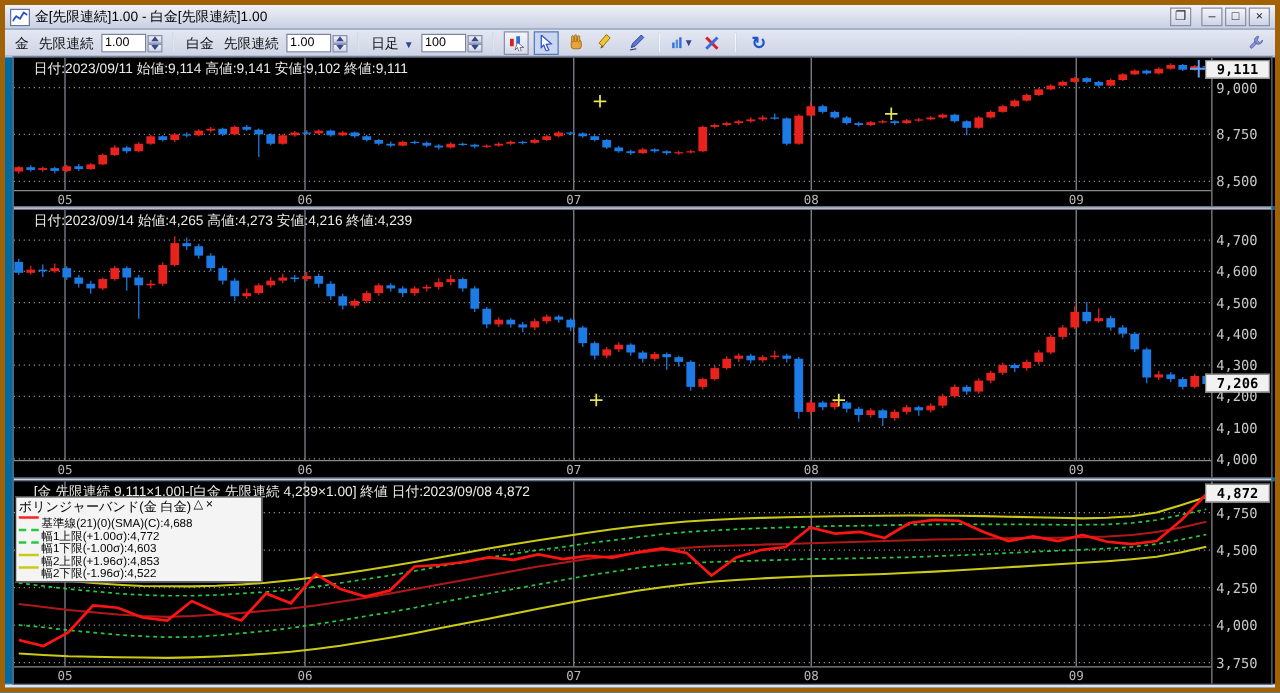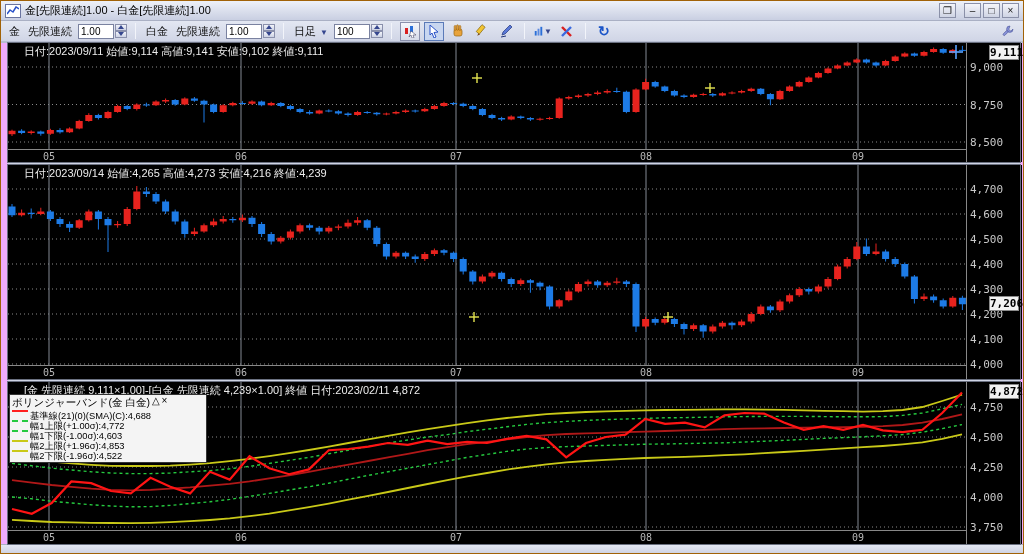--- a/index.html
+++ b/index.html
@@ -1,32 +1,32 @@
 <!DOCTYPE html>
 <html><head>
 <meta charset="utf-8">
 <style>
   html,body{margin:0;padding:0;background:#9aa0b4;}
   *{box-sizing:border-box;}
-  .window{position:relative;width:1024px;height:554px;background:#f0abfc;
-    border:1px solid #a16207;font-family:"Liberation Sans",sans-serif;overflow:hidden;}
+  .window{position:relative;width:1024px;height:554px;background:#0369a1;
+    border:4px solid #a16207;font-family:"Liberation Sans",sans-serif;overflow:hidden;}
   
   .titlebar{height:20px;display:flex;align-items:center;padding:0 4px;
     background:linear-gradient(#eef1f8,#c9cfe2);border-bottom:1px solid #aab0c4;}
   .titlebar .appicon{width:16px;height:14px;background:#fff;border:1px solid #6a74a0;
     margin-right:4px;display:flex;align-items:center;justify-content:center;}
   .titlebar .title{font-size:11px;color:#000;flex:1;white-space:nowrap;overflow:hidden;}
   .winbtn{width:17px;height:15px;margin-left:2px;font-size:10px;line-height:13px;text-align:center;
     background:linear-gradient(#f4f5fa,#cfd4e4);border:1px solid #8a90a8;color:#222;cursor:default;}
   .winbtn.first{margin-right:6px;}
   
   .toolbar{height:22px;display:flex;align-items:center;padding:0 6px;
     background:linear-gradient(#e3e7f2,#d0d5e6);border-bottom:2px solid #b8bed2;font-size:11px;color:#111;gap:4px;}
   .tb-label{margin:0 2px;white-space:nowrap;}
-  .spin{display:flex;align-items:flex-start;}
+  .spin{display:flex;align-items:flex-end;}
   .spin input{width:36px;height:15px;font-size:10px;padding:0 2px;border:1px solid #7a82a0;
     font-family:"Liberation Sans",sans-serif;background:#fff;}
   .updown{display:flex;flex-direction:column;margin-left:1px;}
   .updown div{width:12px;height:7px;background:linear-gradient(#f2f4fa,#ccd2e4);
     border:1px solid #8a90ac;display:flex;align-items:center;justify-content:center;}
   .tri-up{width:0;height:0;border-left:3px solid transparent;border-right:3px solid transparent;border-bottom:4px solid #35468e;}
   .tri-dn{width:0;height:0;border-left:3px solid transparent;border-right:3px solid transparent;border-top:4px solid #35468e;}
   .tb-sep{width:1px;height:16px;background:#9aa0b8;border-right:1px solid #f2f4fa;margin:0 4px;}
   .tool-btn{width:20px;height:19px;display:flex;align-items:center;justify-content:center;border:1px solid transparent;}
   .tool-btn.boxed{border:1px solid #8a90ac;background:linear-gradient(#f4f6fb,#d6dbe9);}
@@ -34,21 +34,21 @@
   .dd-arrow{font-size:8px;color:#35468e;margin-left:1px;}
   .tb-right{margin-left:auto;display:flex;align-items:center;}
   .refresh-glyph{font-size:14px;color:#1b55c8;font-weight:bold;line-height:14px;}
   
   .charts{margin:0 3px 0 7px;}
   .panel{position:relative;background:#000;outline:1px solid #6a7080;}
   .panel svg{display:block;}
   .sep{height:3px;background:#cfd4e4;}
   .info-line{position:absolute;left:16px;top:1px;font-size:11px;color:#ececec;white-space:nowrap;
     font-family:"Liberation Sans",sans-serif;pointer-events:none;}
-  .price-tag{position:absolute;right:1px;width:30px;height:15px;background:#f2f2f2;border:1px solid #8a8a8a;
+  .price-tag{position:absolute;right:1px;width:52px;height:15px;background:#f2f2f2;border:1px solid #8a8a8a;
     font-size:11px;font-weight:bold;color:#000;text-align:center;line-height:13px;
     font-family:"DejaVu Sans Mono",monospace;}
   #tag0{top:2px;} #tag1{top:131px;} #tag2{top:2px;}
   
   .legend{position:absolute;left:1px;top:12px;width:198px;background:#f4f4f4;border:1px solid #333;
     font-size:10px;color:#000;padding:1px 2px 2px 2px;}
   .legend .lg-title-row{display:flex;align-items:flex-start;font-size:10.5px;white-space:nowrap;}
   .lg-btn{margin-left:2px;font-size:10px;line-height:10px;}
   .lg-row{display:flex;height:10px;white-space:nowrap;}
   .leg-swatch{width:16px;height:0;margin-right:2px;}
@@ -679,21 +679,21 @@
           <text x="844" y="159" fill="#b8b8b8" font-size="10" font-family="DejaVu Sans Mono,monospace">09</text>
           <line x1="958.5" y1="0" x2="958.5" y2="162" stroke="#888"></line>
           <line x1="0" y1="148.5" x2="958" y2="148.5" stroke="#888"></line>
           <polyline points="4.0,137.8 23.8,139.0 43.6,140.0 63.4,140.4 83.2,140.8 103.0,141.0 122.8,141.2 142.5,140.9 162.3,140.2 182.1,139.2 201.9,138.0 221.7,136.4 241.5,134.2 261.3,131.6 281.1,128.4 300.9,125.2 320.7,121.6 340.5,117.6 360.3,113.8 380.0,110.0 399.8,106.0 419.6,102.0 439.4,98.2 459.2,94.4 479.0,91.0 498.8,87.6 518.6,84.8 538.4,82.4 558.2,80.4 578.0,79.0 597.8,77.8 617.5,76.8 637.3,76.0 657.1,75.4 676.9,74.8 696.7,74.2 716.5,73.2 736.3,72.3 756.1,71.2 775.9,70.0 795.7,68.8 815.5,67.6 835.3,66.4 855.0,65.2 874.8,64.0 894.6,62.4 914.4,60.4 934.2,56.8 954.0,52.4" fill="none" stroke="#c9c918" stroke-width="1.8"></polyline>
           <polyline points="4.0,75.4 23.8,77.2 43.6,79.6 63.4,81.4 83.2,82.8 103.0,83.8 122.8,84.0 142.5,84.0 162.3,83.6 182.1,82.6 201.9,81.2 221.7,79.2 241.5,76.8 261.3,74.2 281.1,71.2 300.9,68.0 320.7,64.6 340.5,61.0 360.3,57.4 380.0,53.8 399.8,50.4 419.6,47.2 439.4,44.2 459.2,41.2 479.0,38.4 498.8,36.0 518.6,34.0 538.4,32.2 558.2,31.0 578.0,30.0 597.8,29.3 617.5,28.8 637.3,28.4 657.1,28.0 676.9,27.8 696.7,27.6 716.5,27.4 736.3,27.4 756.1,27.6 775.9,27.9 795.7,28.4 815.5,28.8 835.3,29.2 855.0,29.6 874.8,29.2 894.6,28.0 914.4,25.0 934.2,19.0 954.0,12.6" fill="none" stroke="#c9c918" stroke-width="1.8"></polyline>
           <polyline points="4.0,115.0 23.8,116.8 43.6,119.2 63.4,121.0 83.2,122.8 103.0,124.0 122.8,124.8 142.5,124.6 162.3,123.4 182.1,121.6 201.9,119.8 221.7,117.4 241.5,114.4 261.3,111.4 281.1,108.0 300.9,104.8 320.7,101.2 340.5,97.2 360.3,93.4 380.0,89.8 399.8,86.2 419.6,82.6 439.4,79.0 459.2,75.4 479.0,72.4 498.8,69.4 518.6,67.0 538.4,65.6 558.2,64.6 578.0,64.0 597.8,63.4 617.5,62.8 637.3,62.2 657.1,62.0 676.9,61.6 696.7,61.2 716.5,60.8 736.3,60.0 756.1,59.2 775.9,58.4 795.7,57.4 815.5,56.4 835.3,55.6 855.0,54.8 874.8,53.8 894.6,52.6 914.4,50.2 934.2,46.6 954.0,42.6" fill="none" stroke="#25c93f" stroke-width="1.4" stroke-dasharray="3,3"></polyline>
           <polyline points="4.0,81.4 23.8,83.8 43.6,86.2 63.4,88.0 83.2,89.8 103.0,91.0 122.8,91.6 142.5,91.6 162.3,91.0 182.1,89.8 201.9,88.6 221.7,86.8 241.5,84.4 261.3,81.4 281.1,78.4 300.9,75.4 320.7,71.8 340.5,68.2 360.3,64.6 380.0,61.0 399.8,58.0 419.6,55.0 439.4,52.6 459.2,49.6 479.0,47.2 498.8,44.8 518.6,42.4 538.4,40.6 558.2,39.4 578.0,38.4 597.8,37.6 617.5,37.0 637.3,36.4 657.1,35.8 676.9,35.6 696.7,35.2 716.5,34.8 736.3,34.6 756.1,34.4 775.9,34.4 795.7,34.4 815.5,34.6 835.3,34.8 855.0,34.8 874.8,34.6 894.6,33.4 914.4,31.0 934.2,26.8 954.0,22.4" fill="none" stroke="#25c93f" stroke-width="1.4" stroke-dasharray="3,3"></polyline>
           <polyline points="4.0,98.2 23.8,100.6 43.6,103.0 63.4,104.8 83.2,106.6 103.0,107.8 122.8,108.4 142.5,107.8 162.3,106.6 182.1,105.4 201.9,103.6 221.7,101.8 241.5,99.4 261.3,96.4 281.1,93.4 300.9,89.8 320.7,86.2 340.5,82.6 360.3,79.0 380.0,75.4 399.8,71.8 419.6,68.2 439.4,65.2 459.2,62.2 479.0,59.8 498.8,57.4 518.6,55.0 538.4,53.2 558.2,52.0 578.0,51.4 597.8,50.8 617.5,50.2 637.3,49.6 657.1,49.0 676.9,48.4 696.7,47.8 716.5,47.2 736.3,46.6 756.1,46.4 775.9,46.0 795.7,45.6 815.5,45.4 835.3,45.2 855.0,44.8 874.8,44.2 894.6,43.0 914.4,40.6 934.2,37.0 954.0,32.4" fill="none" stroke="#b01818" stroke-width="1.8"></polyline>
           <polyline points="4.0,127.0 23.8,131.8 43.6,121.0 63.4,99.4 83.2,101.2 103.0,109.0 122.8,111.4 142.5,95.8 162.3,104.8 182.1,111.4 201.9,89.8 221.7,97.6 241.5,74.2 261.3,86.2 281.1,92.2 300.9,87.4 320.7,68.2 340.5,67.0 360.3,64.6 380.0,61.0 399.8,62.8 419.6,58.6 439.4,62.2 459.2,59.8 479.0,61.0 498.8,56.8 518.6,53.8 538.4,57.4 558.2,75.4 578.0,61.0 597.8,55.0 617.5,52.6 637.3,37.0 657.1,41.8 676.9,40.6 696.7,45.4 716.5,33.4 736.3,31.0 756.1,31.6 775.9,40.6 795.7,47.8 815.5,44.2 835.3,47.8 855.0,43.0 874.8,48.4 894.6,50.2 914.4,47.8 934.2,31.0 954.0,10.4" fill="none" stroke="#ff1414" stroke-width="2.2"></polyline>
         </svg>
-      <div class="info-line">[金 先限連続 9,111×1.00]-[白金 先限連続 4,239×1.00] 終値 日付:2023/02/11 4,872</div>
+      <div class="info-line">[金 先限連続 9,111×1.00]-[白金 先限連続 4,239×1.00] 終値 日付:2023/09/08 4,872</div>
       <div class="price-tag" id="tag2">4,872</div>
       <div class="legend">
         <div class="lg-title-row">
           <span>ボリンジャーバンド(金 白金)</span>
           <span class="lg-btn">△</span>
           <span class="lg-btn">×</span>
         </div>
         <div class="lg-row">
             <span class="leg-swatch" style="border-top: 2px solid rgb(255, 32, 32);"></span>
             <span class="lg-label">基準線(21)(0)(SMA)(C):4,688</span>

